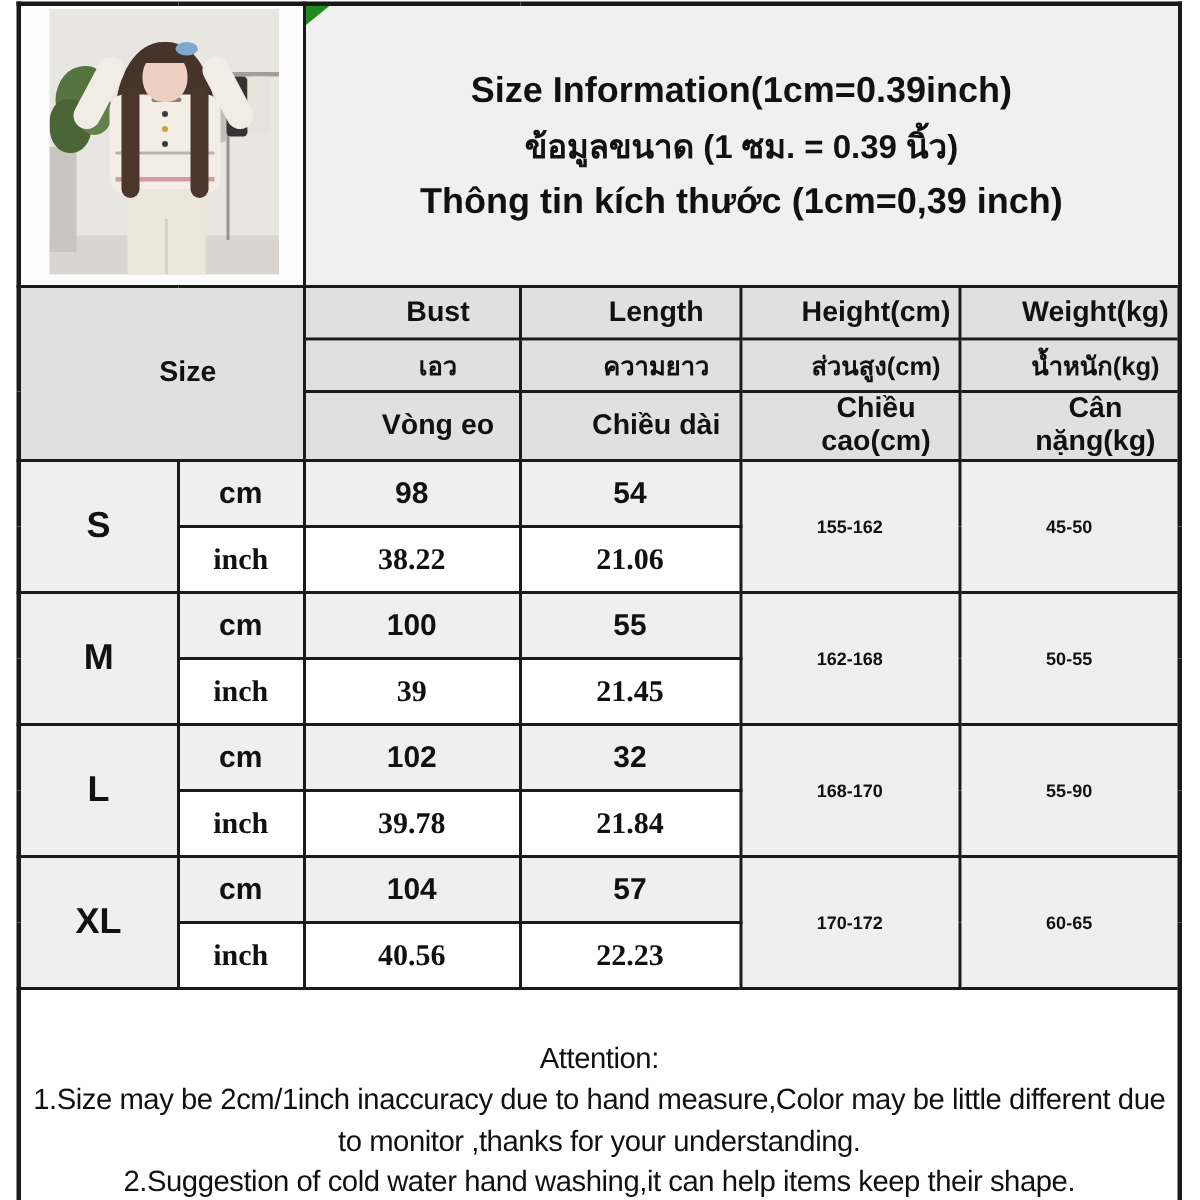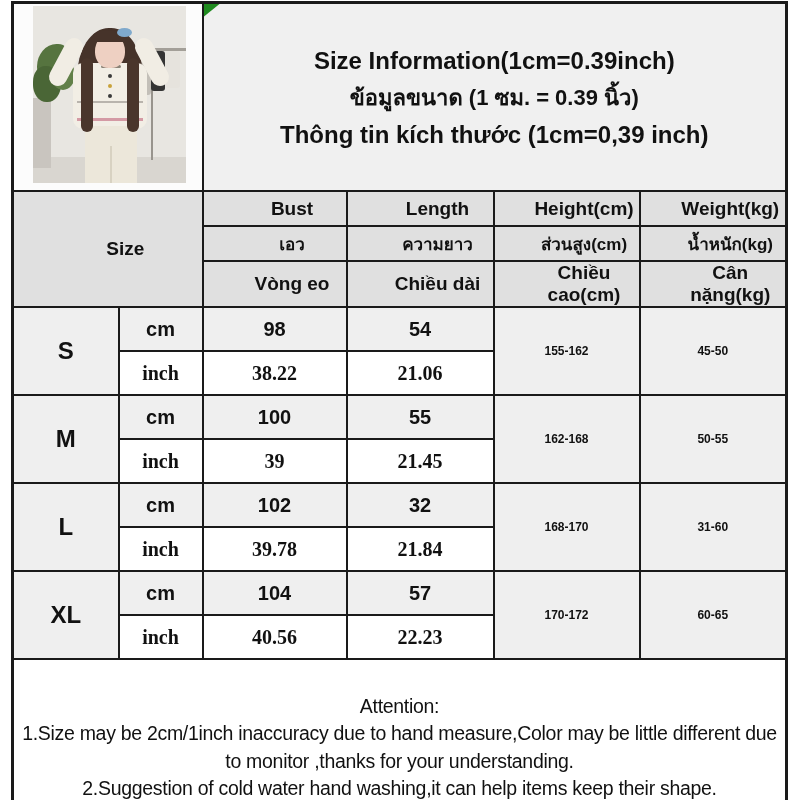--- a/index.html
+++ b/index.html
@@ -188,21 +188,21 @@
       <td class="num">39</td>
       <td class="num">21.45</td>
     </tr>
 
     <tr class="cm-row">
       <td class="size-letter" rowspan="2">L</td>
       <td class="unit">cm</td>
       <td class="num">102</td>
       <td class="num">32</td>
       <td class="range" rowspan="2">168-170</td>
-      <td class="range" rowspan="2">31-60</td>
+      <td class="range" rowspan="2">55-90</td>
     </tr>
     <tr class="inch-row">
       <td class="unit">inch</td>
       <td class="num">39.78</td>
       <td class="num">21.84</td>
     </tr>
 
     <tr class="cm-row">
       <td class="size-letter" rowspan="2">XL</td>
       <td class="unit">cm</td>

